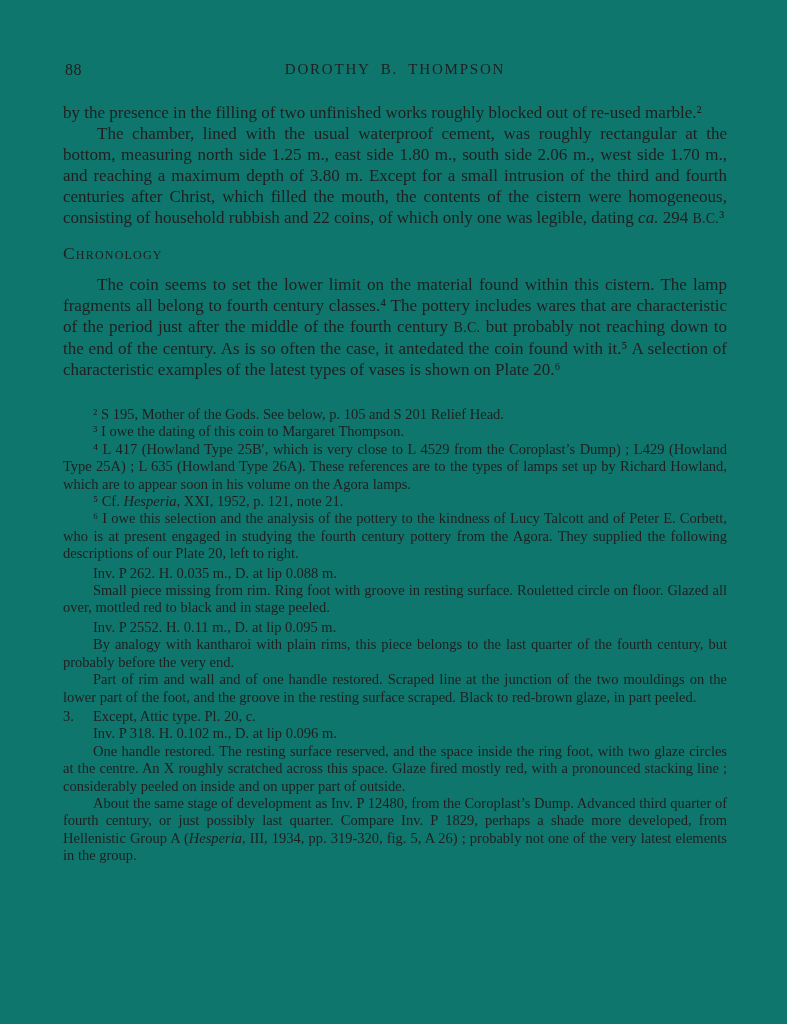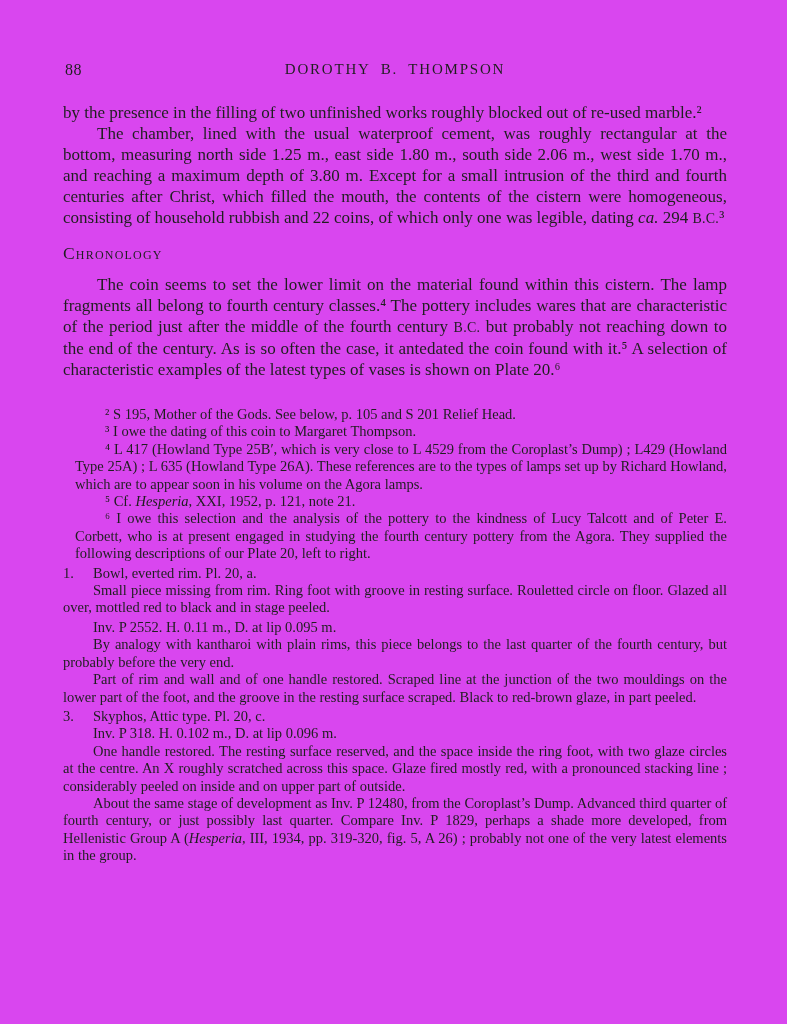--- a/index.html
+++ b/index.html
@@ -1,21 +1,21 @@
 <!DOCTYPE html>
 <html><head>
 <meta charset="utf-8">
 <style>
   html, body { margin: 0; padding: 0; background: #e8e8e8; }
   .page {
     position: relative;
     width: 787px;
     height: 1024px;
     margin: 0 auto;
-    background: #d946ef;
+    background: #0f766e;
     color: #1f1f1f;
     box-sizing: border-box;
     padding: 59px 60px 0 63px;
     font-family: "Liberation Serif", "DejaVu Serif", serif;
     overflow: hidden;
   }
   .pagehead { position: relative; height: 20px; }
   .pagenum {
     position: absolute; left: 2px; top: 2px;
     font-size: 16px; letter-spacing: 0.5px;
@@ -30,21 +30,21 @@
   p.indent { text-indent: 34px; }
   .heading {
     margin: 14px 0 10px 0;
     font-size: 17.5px; font-weight: normal;
     font-variant: small-caps;
     letter-spacing: 1.2px;
     line-height: 21px;
   }
   .fnblock { margin-top: 26px; font-size: 14.5px; line-height: 17.4px; }
   .fnblock p { margin: 0; text-align: justify; }
-  p.fn { text-indent: 30px; margin-left: 12px; }
+  p.fn { text-indent: 30px; }
   .cat { margin-top: 2px; }
   .cat-head { text-align: left !important; }
   .cat-num { display: inline-block; width: 30px; }
   .cat-para { text-indent: 30px; }
   .it { font-style: italic; }
   .bc { font-size: 0.82em; letter-spacing: 0.3px; }
 </style>
 </head>
 <body>
 
@@ -66,35 +66,33 @@
 
     <section class="fnblock">
 
       <p class="fn"><span>² S 195, Mother of the Gods. See below, p. 105 and S 201 Relief Head.</span></p>
       <p class="fn"><span>³ I owe the dating of this coin to Margaret Thompson.</span></p>
       <p class="fn"><span>⁴ L 417 (Howland Type 25B′, which is very close to L 4529 from the Coroplast’s Dump) ; L429 (Howland Type 25A) ; L 635 (Howland Type 26A). These references are to the types of lamps set up by Richard Howland, which are to appear soon in his volume on the Agora lamps.</span></p>
       <p class="fn"><span>⁵ Cf. </span><span class="it">Hesperia</span><span>, XXI, 1952, p. 121, note 21.</span></p>
       <p class="fn"><span>⁶ I owe this selection and the analysis of the pottery to the kindness of Lucy Talcott and of Peter E. Corbett, who is at present engaged in studying the fourth century pottery from the Agora. They supplied the following descriptions of our Plate 20, left to right.</span></p>
 
       <div class="cat">
-        <p class="cat-head">
-          <span class="cat-num">1.</span><span>Bowl, everted rim. Pl. 20, a.</span>
-        </p>
+        <p class="cat-para"><span>Inv. P 262. H. 0.035 m., D. at lip 0.088 m.</span></p>
         <p class="cat-para"><span>Small piece missing from rim. Ring foot with groove in resting surface. Rouletted circle on floor. Glazed all over, mottled red to black and in stage peeled.</span></p>
       </div>
 
       <div class="cat">
         <p class="cat-para"><span>Inv. P 2552. H. 0.11 m., D. at lip 0.095 m.</span></p>
         <p class="cat-para"><span>By analogy with kantharoi with plain rims, this piece belongs to the last quarter of the fourth century, but probably before the very end.</span></p>
         <p class="cat-para"><span>Part of rim and wall and of one handle restored. Scraped line at the junction of the two mouldings on the lower part of the foot, and the groove in the resting surface scraped. Black to red-brown glaze, in part peeled.</span></p>
       </div>
 
       <div class="cat">
         <p class="cat-head">
-          <span class="cat-num">3.</span><span>Skyphos, Attic type. Pl. 20, c.</span>
+          <span class="cat-num">3.</span><span>Except, Attic type. Pl. 20, c.</span>
         </p>
         <p class="cat-para"><span>Inv. P 318. H. 0.102 m., D. at lip 0.096 m.</span></p>
         <p class="cat-para"><span>One handle restored. The resting surface reserved, and the space inside the ring foot, with two glaze circles at the centre. An X roughly scratched across this space. Glaze fired mostly red, with a pronounced stacking line ; considerably peeled on inside and on upper part of outside.</span></p>
         <p class="cat-para"><span>About the same stage of development as Inv. P 12480, from the Coroplast’s Dump. Advanced third quarter of fourth century, or just possibly last quarter. Compare Inv. P 1829, perhaps a shade more developed, from Hellenistic Group A (</span><span class="it">Hesperia</span><span>, III, 1934, pp. 319-320, fig. 5, A 26) ; probably not one of the very latest elements in the group.</span></p>
       </div>
 
     </section>
   </main>
 </div>
 

